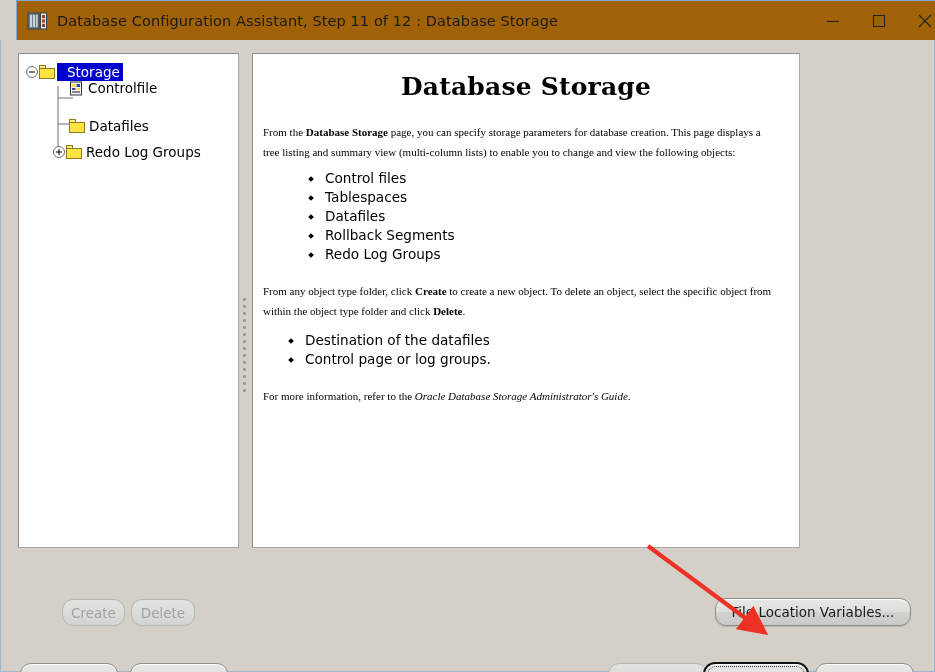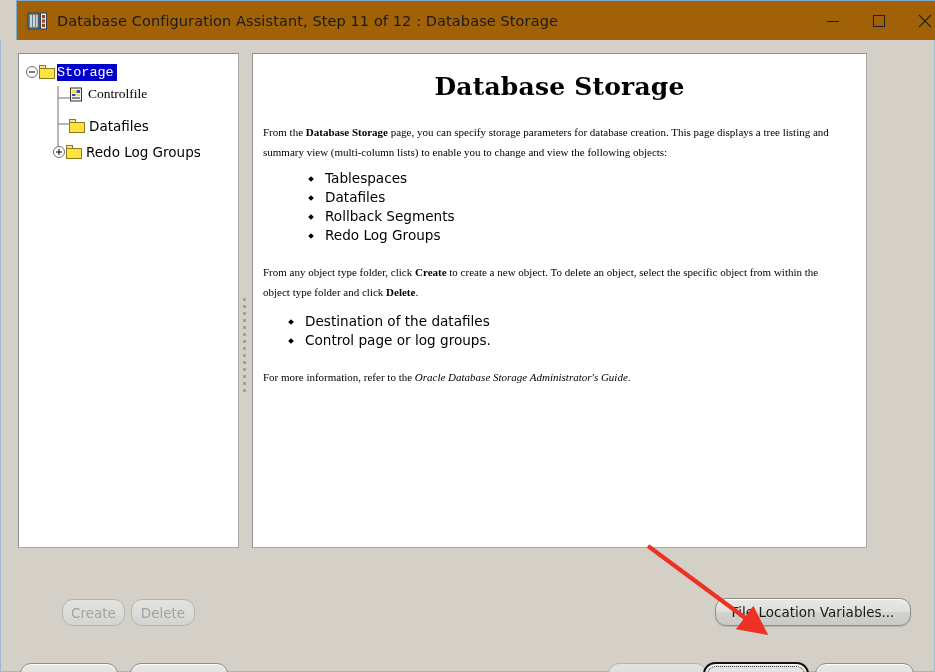--- a/index.html
+++ b/index.html
@@ -93,22 +93,21 @@
     align-items: center;
     height: 20px;
     font-size: 13.5px;
     color: #000;
     white-space: nowrap;
   }
   .tree-label { padding-left: 2px; }
   .tree-label.selected {
     background: #0000cc;
     color: #ffffff;
-    padding: 1px 3px 1px 0;
-    font-family: Liberation Mono, monospace;
+    padding: 1px 3px 1px 10px;
   }
   .folder-icon {
     width: 17px;
     height: 14px;
     position: relative;
     flex: 0 0 auto;
     margin-right: 1px;
   }
   .folder-icon .tab {
     position: absolute;
@@ -155,21 +154,21 @@
     width: 3px; height: 3px;
     background: #9a9a9a;
     margin-bottom: 4px;
     border-radius: 1px;
   }
 
   
   #content-panel {
     position: absolute;
     left: 251px; top: 13px;
-    width: 615px;
+    width: 548px;
     height: 495px;
     background: #ffffff;
     border: 1px solid #a8a8a8;
     border-top-color: #8f8f8f;
     border-left-color: #8f8f8f;
     box-sizing: border-box;
     padding: 0;
     overflow: hidden;
   }
   #page-title {
@@ -345,21 +344,21 @@
           <line x1="4" y1="7" x2="10" y2="7" stroke="#222" stroke-width="1.2"></line>
         </svg>
       </span>
       <span class="folder-icon">
         <span class="tab"></span>
           <span class="body"></span>
       </span>
       <span class="tree-label selected">Storage</span>
     </div>
 
-    <div class="tree-row" style="left:50px; top:30px;font-family:Liberation Serif, serif;">
+    <div class="tree-row" style="left:50px; top:24px;">
       <span class="ctrl-icon">
         <svg width="15" height="15" viewBox="0 0 15 15">
           <rect x="1.5" y="1" width="11" height="13" fill="#f2f2f2" stroke="#333" stroke-width="1"></rect>
           <rect x="3" y="3" width="3.5" height="3" fill="#ffd83d"></rect>
           <rect x="7.5" y="3" width="3.5" height="3" fill="#2c4fa8"></rect>
           <rect x="3" y="7" width="3.5" height="2" fill="#2c4fa8"></rect>
           <rect x="7.5" y="7" width="3.5" height="2" fill="#ffd83d"></rect>
           <rect x="3" y="10" width="8" height="2" fill="#888"></rect>
         </svg>
       </span>
@@ -408,20 +407,21 @@
         <div class="dot"></div>
     </div>
   </div>
 
   <div id="content-panel">
     <div id="page-title">Database Storage</div>
 
     <p class="para" id="p1"><span>From the </span><span class="b">Database Storage</span><span> page, you can specify storage parameters for database creation. This page displays a tree listing and summary view (multi-column lists) to enable you to change and view the following objects:</span></p>
 
     <ul class="bullets">
+      <li>Control files</li>
       <li>Tablespaces</li>
       <li>Datafiles</li>
       <li>Rollback Segments</li>
       <li>Redo Log Groups</li>
     </ul>
 
     <p class="para" id="p2"><span>From any object type folder, click </span><span class="b">Create</span><span> to create a new object. To delete an object, select the specific object from within the object type folder and click </span><span class="b">Delete</span><span>.</span></p>
 
 
     <ul class="bullets2">

